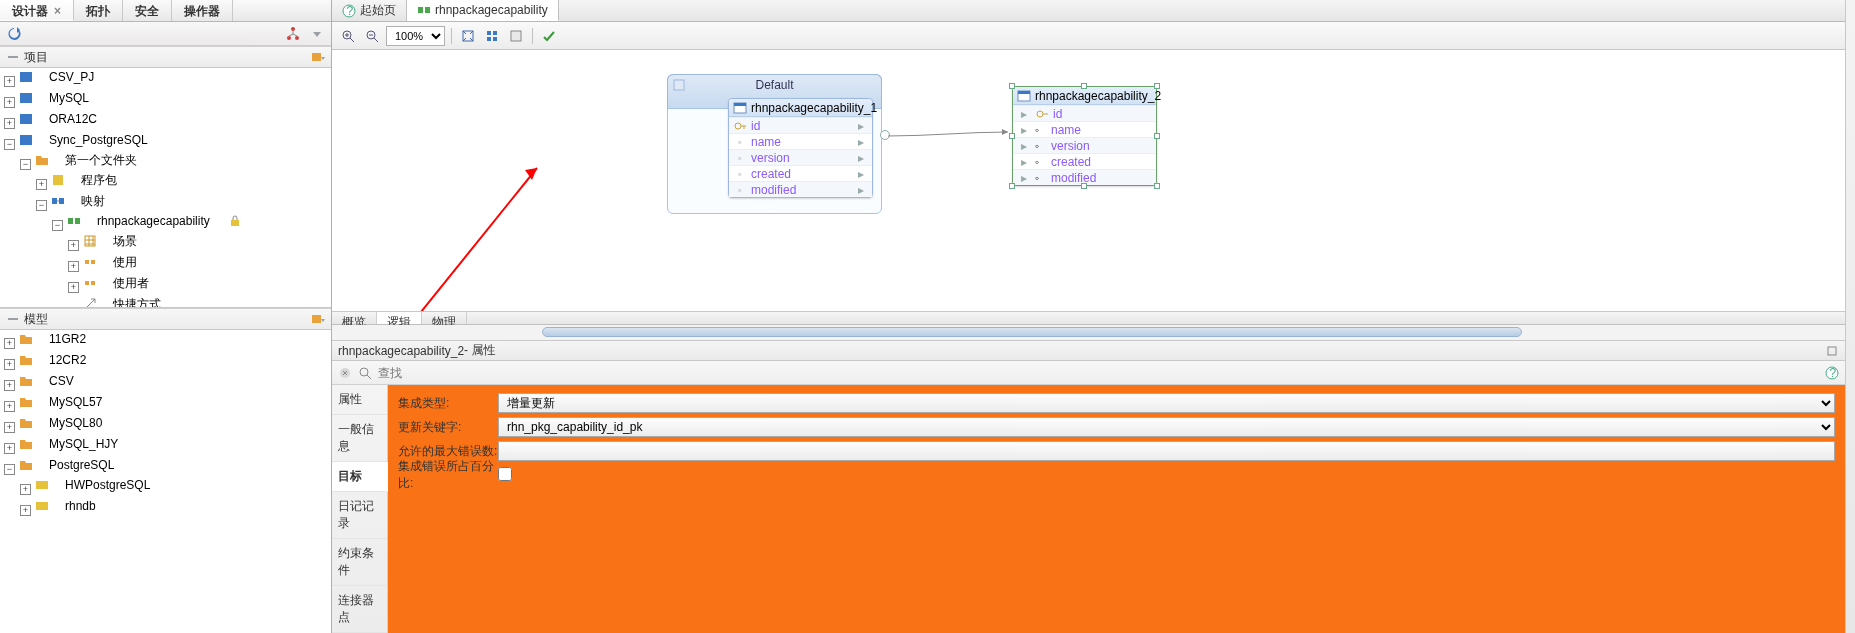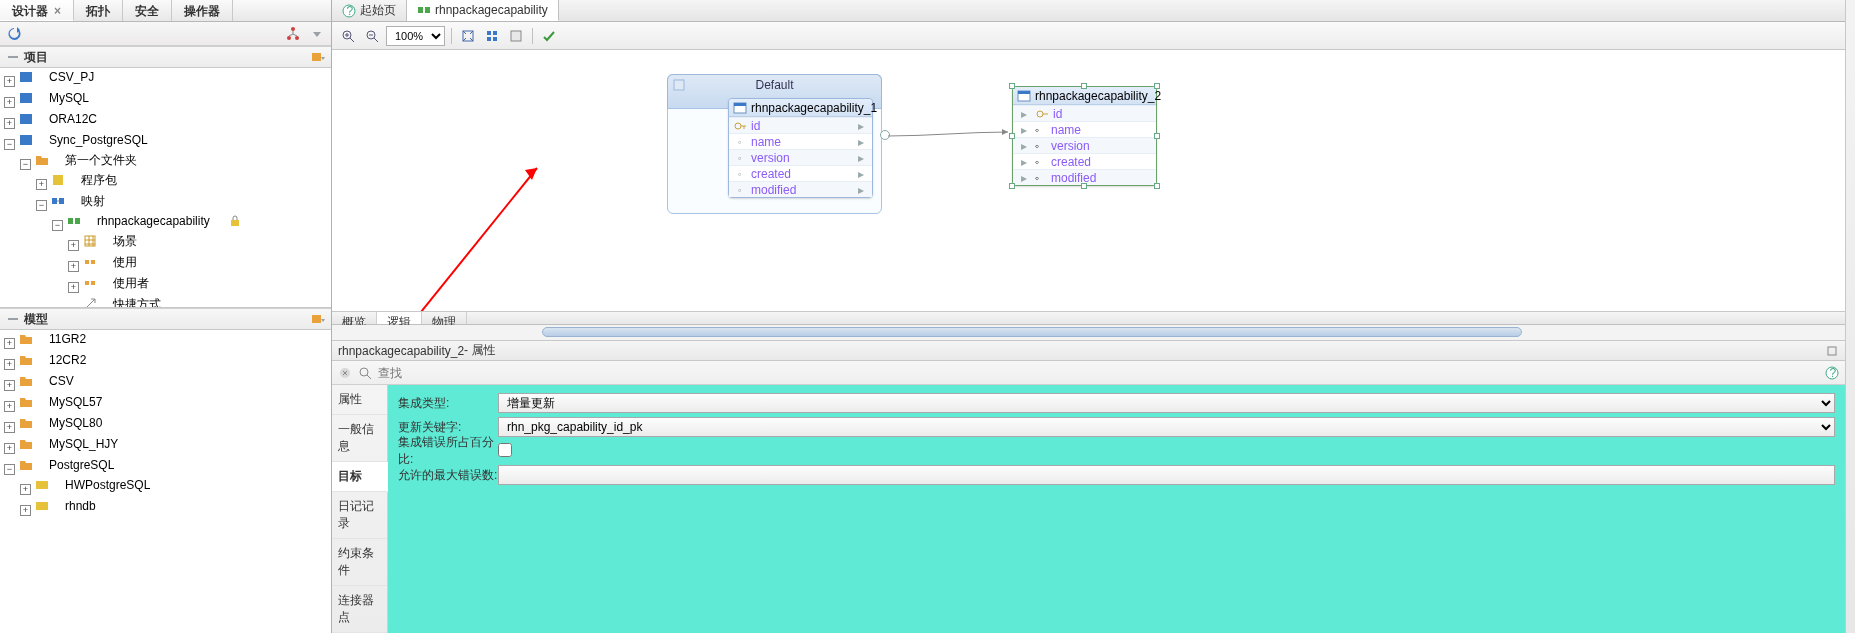--- a/index.html
+++ b/index.html
@@ -16,21 +16,21 @@
 .left-tab.active { background: linear-gradient(#ffffff,#f5f5f5); border-bottom: 1px solid #fff; }
 .left-tab .x { margin-left: 6px; color: #888; }
 
 
 .left-toolbar, .model-toolbar, .proj-toolbar { display: flex; align-items: center; height: 24px; padding: 2px 4px; background: linear-gradient(#f7f7f7,#eceaea); border-bottom: 1px solid #cfcfcf; gap: 4px; }
 .tb-btn { width: 20px; height: 20px; display: flex; align-items: center; justify-content: center; border: 1px solid transparent; border-radius: 2px; }
 .tb-sep { width: 1px; height: 16px; background: #c0c0c0; margin: 0 2px; }
 .spacer { flex: 1; }
 
 
-.panel-head { display: flex; align-items: center; height: 22px; padding: 0 6px; background: linear-gradient(#f7f7f7,#ececec); border-top: 1px solid #d0d0d0; border-bottom: 1px solid #c8c8c8; font-weight: bold; color: #333; }
+.panel-head { display: flex; align-items: center; height: 22px; padding: 0 6px; background: linear-gradient(#f7f7f7,#ececec); border-top: 1px solid #d0d0d0; border-bottom: 1px solid #c8c8c8; font-weight: normal; color: #333; }
 .panel-head .drop { margin-left: auto; }
 
 
 .tree-pane { flex: 0 0 240px; overflow: auto; background: #fff; border-bottom: 1px solid #c8c8c8; }
 .model-pane { flex: 1; overflow: auto; background: #fff; }
 .tree ul { list-style: none; padding-left: 16px; }
 .tree > ul { padding-left: 4px; }
 .tree li { white-space: nowrap; line-height: 16px; padding: 1px 0; }
 .tree .row { display: inline-flex; align-items: center; gap: 16px; padding: 0 2px; }
 .tree .tw { width: 11px; height: 11px; display: inline-flex; align-items: center; justify-content: center; border: 1px solid #888; background: #fff; font-size: 9px; line-height: 9px; color: #444; margin-right: 2px; }
@@ -82,21 +82,21 @@
 
 .hscroll-strip { height: 16px; background: #f3f3f3; border-bottom: 1px solid #c8c8c8; position: relative; }
 .hscroll-thumb { position: absolute; top: 2px; height: 10px; background: linear-gradient(#d9e4f0,#b8cde6); border: 1px solid #9ab3d0; border-radius: 5px; }
 
 
 .prop-header { height: 20px; display: flex; align-items: center; padding: 0 6px; background: linear-gradient(#f5f5f5,#e9e9e9); border-bottom: 1px solid #c8c8c8; color: #333; }
 .prop-search { display: flex; align-items: center; height: 24px; padding: 2px 6px; gap: 6px; background: linear-gradient(#f7f7f7,#eeeeee); border-bottom: 1px solid #d0d0d0; }
 .prop-search input { flex: 1; border: none; background: transparent; outline: none; color: #888; }
 .prop-search .help { margin-left: auto; }
 
-.prop-body { display: flex; flex: 0 0 190px; background: #5eead4; }
+.prop-body { display: flex; flex: 0 0 190px; background: #f97316; }
 .prop-side { width: 56px; background: linear-gradient(#f4f4f4,#ececec); border-right: 1px solid #d0d0d0; }
 .prop-side div { padding: 6px 6px; color: #333; border-bottom: 1px solid #e4e4e4; }
 .prop-side div.active { background: #fff; border-right: 1px solid #fff; margin-right: -1px; font-weight: bold; }
 
 .prop-form { flex: 1; padding: 6px 10px; }
 .prop-row { display: flex; align-items: center; height: 24px; gap: 0; }
 .prop-row label { width: 100px; text-align: left; color: #333; }
 .prop-row .field { flex: 1; }
 .prop-row select, .prop-row input[type=text] { width: 100%; height: 20px; border: 1px solid #a8a8a8; background: linear-gradient(#fdfdfd,#ececec); padding: 0 4px; }
 .prop-row input[type=checkbox] { width: 14px; height: 14px; }
@@ -652,25 +652,25 @@
       <div class="prop-form">
         <div class="prop-row">
           <label>集成类型:</label>
           <div class="field"><select><option>增量更新</option></select></div>
         </div>
         <div class="prop-row">
           <label>更新关键字:</label>
           <div class="field"><select><option>rhn_pkg_capability_id_pk</option></select></div>
         </div>
         <div class="prop-row">
+          <label>允许的最大错误数:</label>
+          <div class="field"><input type="text" value="" style=""></div>
+        </div>
+        <div class="prop-row">
           <label>集成错误所占百分比:</label>
           <div><input type="checkbox" style=""></div>
         </div>
-        <div class="prop-row">
-          <label>允许的最大错误数:</label>
-          <div class="field"><input type="text" value="" style=""></div>
-        </div>
       </div>
     </div>
   </div>
 
   <div class="right-gutter"></div>
 </div>
 
 </body></html>

